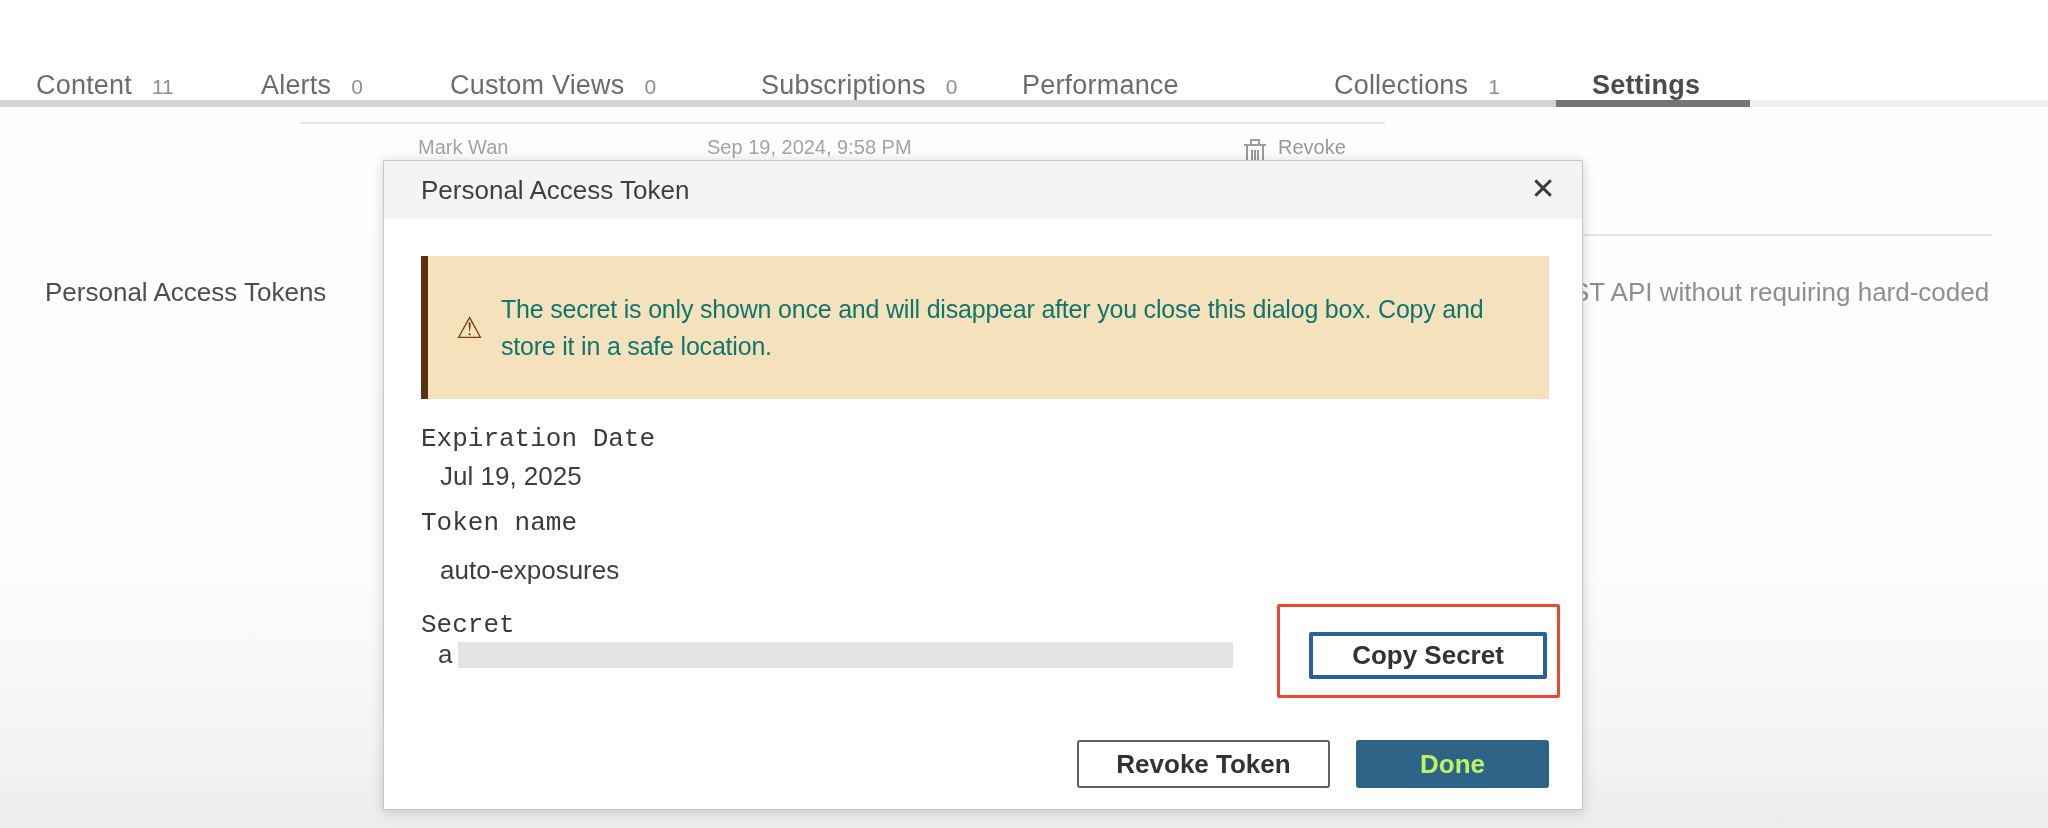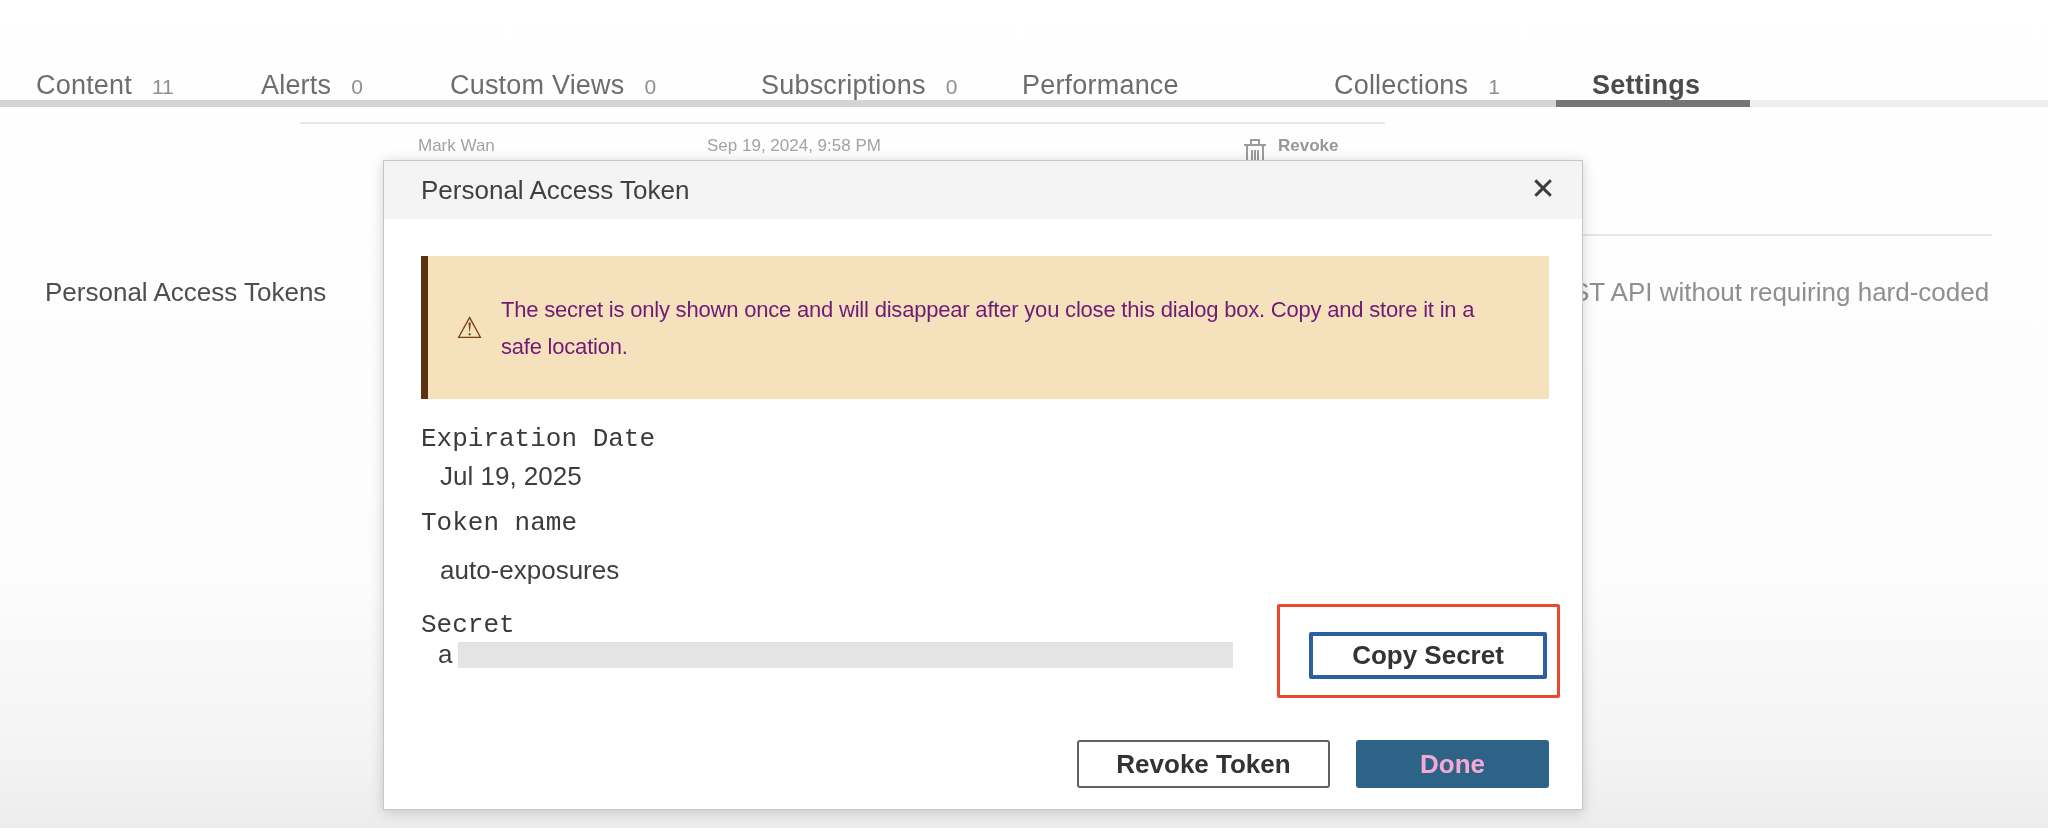--- a/index.html
+++ b/index.html
@@ -12,22 +12,22 @@
 
   
   .tab { position:absolute; top:64px; display:flex; align-items:baseline; gap:20px; cursor:pointer;margin-top:6px; }
   .tab-label { font-size:27px; color:#6d6d6d; letter-spacing:.2px; }
   .tab-count { font-size:21px; color:#8f8f8f; }
   .tab.active .tab-label { font-weight:bold; color:#4b4b4b; }
   .tabstrip-track { position:absolute; top:100px; height:7px; }
 
   
   .bg-divider { position:absolute; height:2px; background:#e7e7e7; }
-  .bg-text { position:absolute; color:#a3a3a3; font-size:17px; white-space:nowrap; }
-  .bg-bold { font-weight:bold; color:#979797; }
+  .bg-text { position:absolute; color:#a3a3a3; font-size:20px; white-space:nowrap; }
+  .bg-bold { font-weight:normal; color:#979797; }
   .section-label { position:absolute; left:45px; top:277px; font-size:26px; font-weight:normal; color:#4e4e4e; }
   .section-desc { position:absolute; left:1572px; top:277px; font-size:26px; color:#8f8f8f; white-space:nowrap; }
 
   
   .modal {
     position:absolute; left:383px; top:160px; width:1200px; height:650px;
     background:#ffffff; border:1px solid #c6c6c6;
     box-shadow:0 2px 12px rgba(0,0,0,.18); z-index:10;
   }
   .modal-header { position:absolute; left:0; top:0; width:100%; height:58px; background:#f4f4f4; }
@@ -35,37 +35,37 @@
   .modal-close { position:absolute; right:16px; top:0; width:46px; height:58px; line-height:56px;
     text-align:center; font-size:30px; color:#3c3c3c; cursor:pointer; font-family:"DejaVu Sans",sans-serif; }
 
   .warning-banner {
     position:absolute; left:37px; top:95px; width:1128px; height:143px;
     background:#f5e2bc; border-left:7px solid #5b3312;
     display:flex; align-items:center;
   }
   .warning-icon { font-family:"DejaVu Sans",sans-serif; font-size:30px; color:#7a4116;
     margin:0 18px 0 28px; line-height:1; flex:none; }
-  .warning-text { font-size:22px; line-height:37px; color:#701a75; width:1010px; letter-spacing:-.2px; }
+  .warning-text { font-size:25px; line-height:37px; color:#0f766e; width:1010px; letter-spacing:-.2px; }
 
   .field-label { position:absolute; left:37px; font-size:26px; color:#3a3a3a;font-family:Liberation Mono, monospace; }
   .field-value { position:absolute; left:56px; font-size:26px; color:#3e3e3e; }
 
   .secret-row { position:absolute; left:54px; top:478px; display:flex; align-items:center; }
   .secret-char { font-size:26px; color:#3e3e3e; margin-right:6px; }
   .secret-bar { width:775px; height:26px; background:#e4e4e4; }
 
   .btn { position:absolute; display:flex; align-items:center; justify-content:center;
     font-weight:bold; font-size:26px; cursor:pointer; }
   .btn-copy { left:925px; top:471px; width:238px; height:47px; background:#ffffff;
     border:4px solid #2b5f9e; border-radius:2px; color:#333333; }
   .btn-revoke { left:693px; top:579px; width:253px; height:48px; background:#ffffff;
     border:2px solid #616161; border-radius:3px; color:#333333; }
   .btn-done { left:972px; top:579px; width:193px; height:48px; background:#2d6386;
-    border:none; border-radius:3px; color:#f9a8d4; }
+    border:none; border-radius:3px; color:#bef264; }
 
   .annotation-rect { position:absolute; left:1277px; top:604px; width:283px; height:94px;
     border:3px solid #e8492f; border-radius:2px; z-index:30; pointer-events:none; }
 </style>
 </head>
 <body>
 
 <div id="screen">
 
   <div class="tab" style="left:36px">

